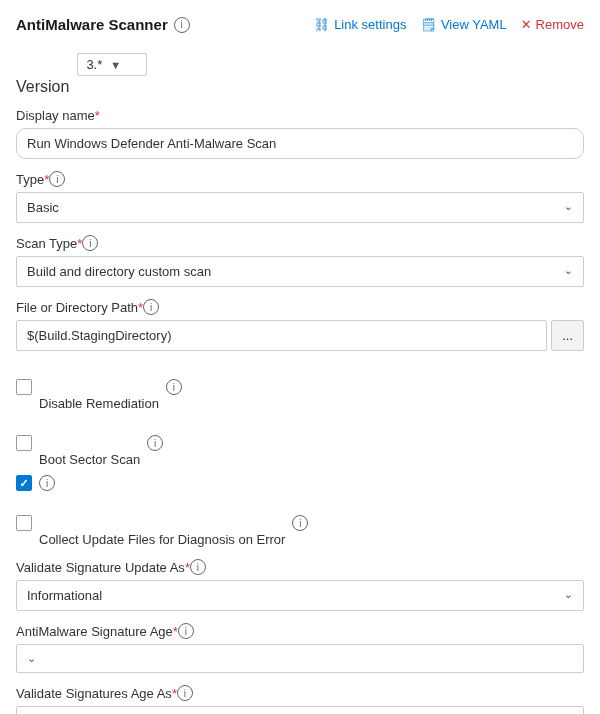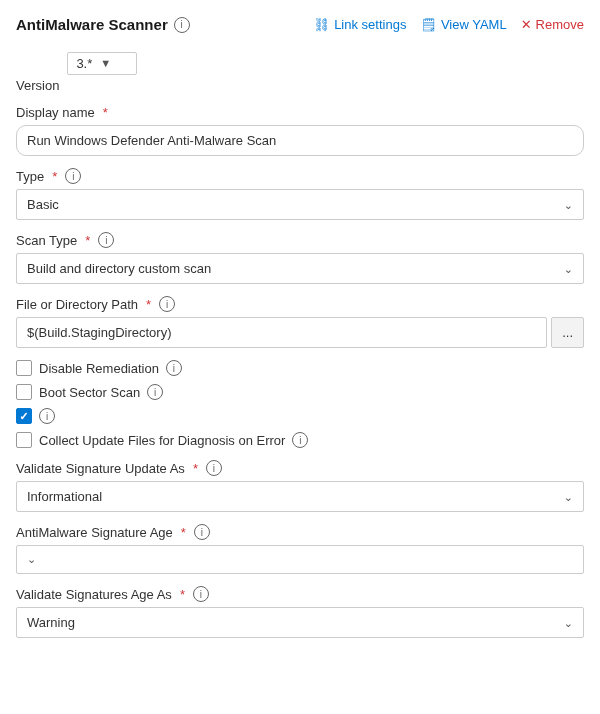--- a/index.html
+++ b/index.html
@@ -68,21 +68,21 @@
     }
     .remove-btn .action-icon { color: #d13438; }
 
     .version-row {
       display: flex;
       align-items: center;
       gap: 8px;
       margin-bottom: 18px;
     }
     .version-label {
-      font-size: 13px;
+      font-size: 16px;
       color: #333;
       margin-top: 45px;
     }
     .version-select {
       display: flex;
       align-items: center;
       border: 1px solid #ccc;
       border-radius: 2px;
       padding: 3px 8px;
       gap: 8px;
@@ -96,21 +96,21 @@
 
     .section {
       margin-bottom: 12px;
     }
     .field-label {
       font-size: 13px;
       color: #333;
       margin-bottom: 5px;
       display: flex;
       align-items: center;
-      gap: 8px;
+      gap: 0;
     }
     .required-star {
       color: #d13438;
       font-size: 13px;
     }
     .text-input {
       width: 100%;
       border: 1px solid #ccc;
       border-radius: 10px;
       padding: 7px 10px;
@@ -120,21 +120,21 @@
     }
     .select-input {
       width: 100%;
       border: 1px solid #ccc;
       border-radius: 2px;
       padding: 7px 10px;
       font-size: 13px;
       color: #333;
       background: #fff;
       display: flex;
-      align-items: flex-end;
+      align-items: flex-start;
       justify-content: space-between;
       cursor: pointer;
     }
     .select-chevron {
       font-size: 11px;
       color: #555;
     }
     .file-path-row {
       display: flex;
       gap: 4px;
@@ -184,20 +184,21 @@
     }
     .checkbox.checked::after {
       content: '✓';
       color: #fff;
       font-size: 11px;
       font-weight: bold;
     }
     .checkbox-label {
       font-size: 13px;
       color: #333;
+      margin-top: 33px;
     }
   </style>
 </head>
 <body>
 
 <div class="container">
 
   <div class="header">
     <div class="header-left">
       <span class="header-title">AntiMalware Scanner</span>

